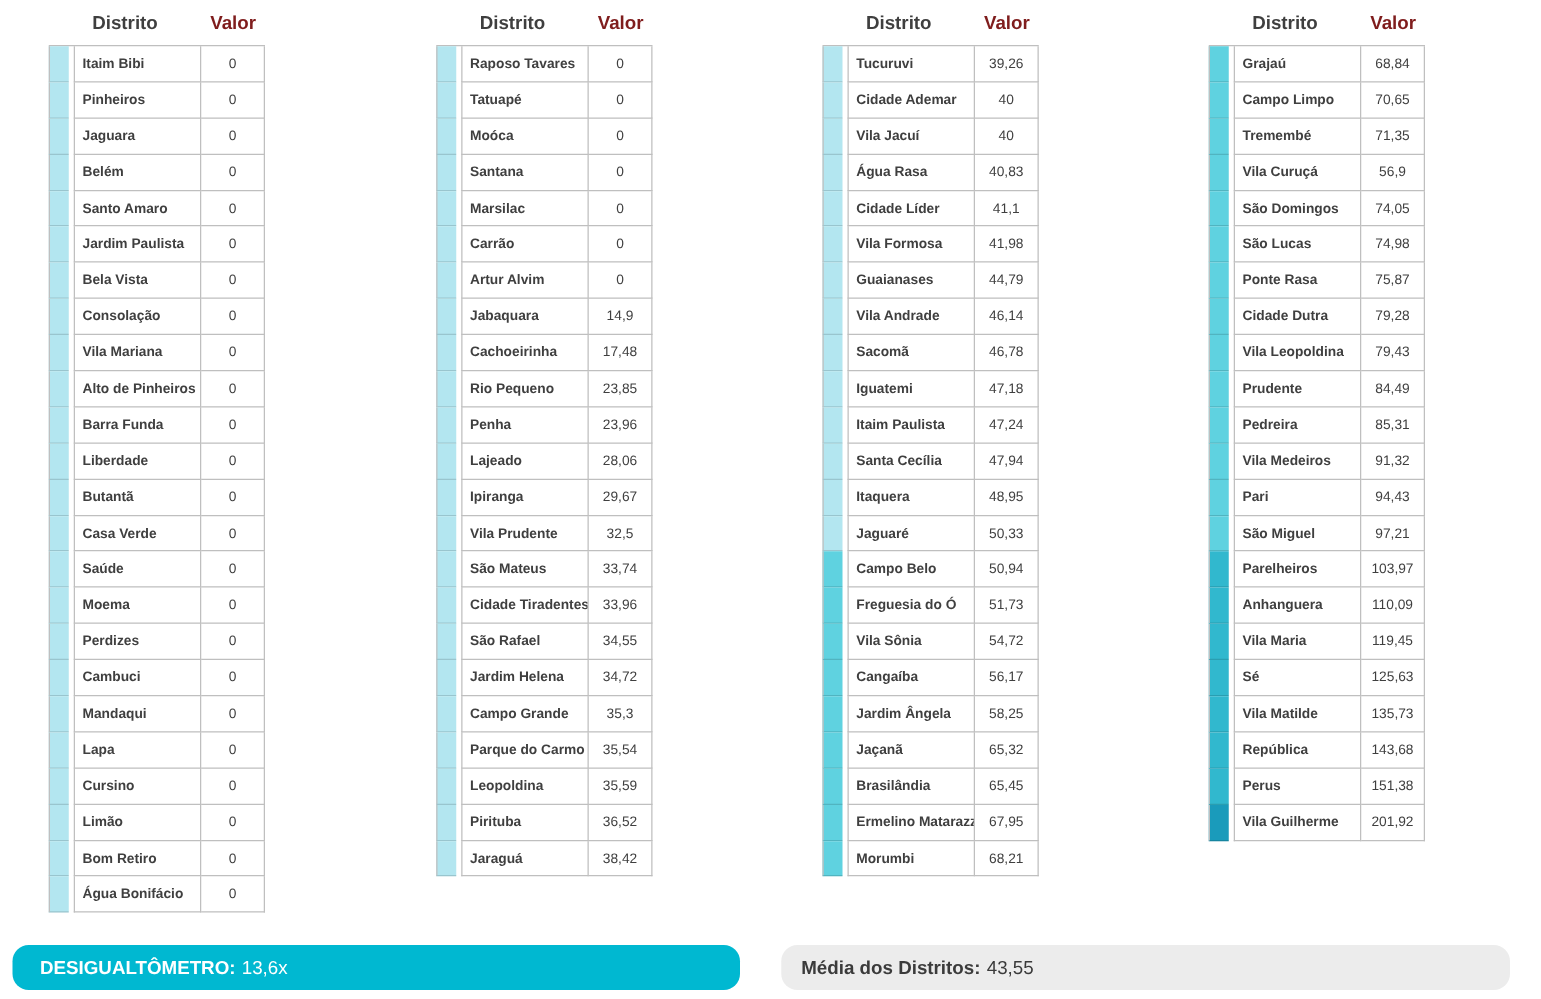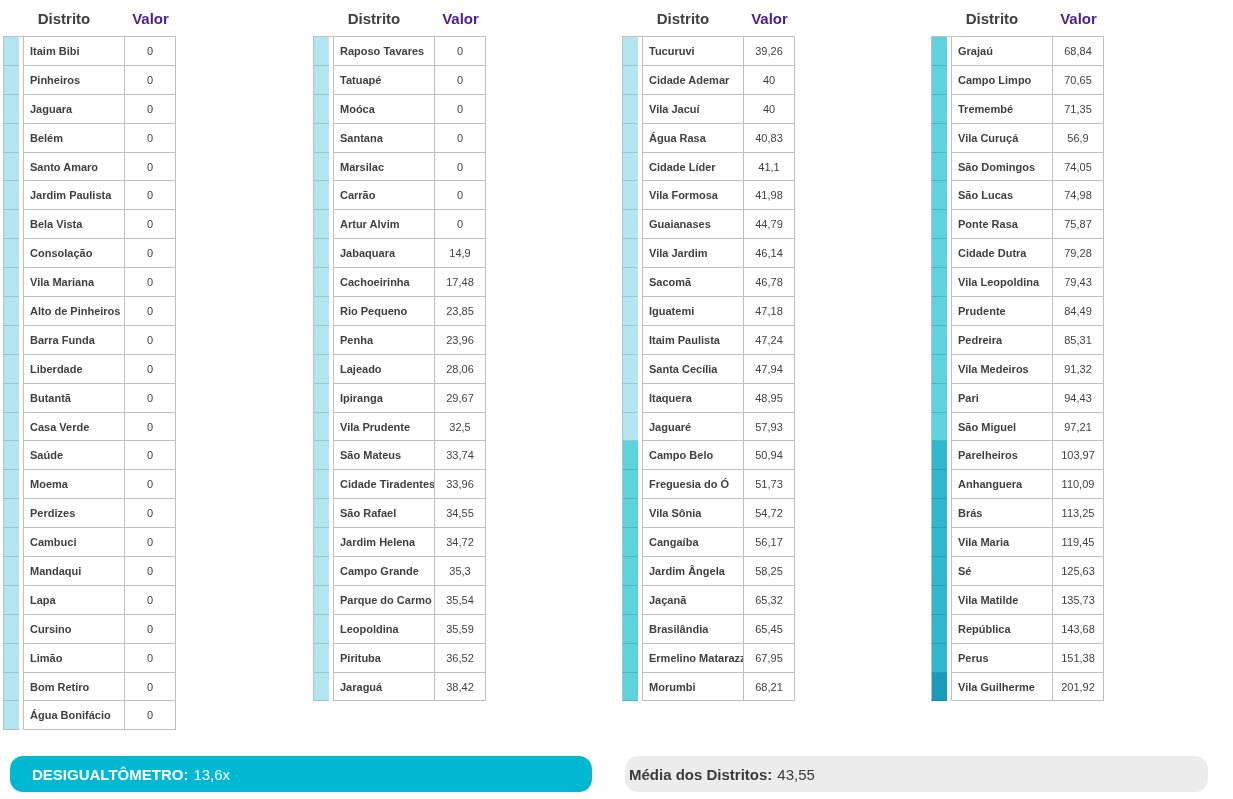--- a/index.html
+++ b/index.html
@@ -3,29 +3,29 @@
 <meta charset="utf-8">
 <style>
   html, body { margin: 0; padding: 0; }
   body {
     width: 1233px; height: 799px;
     background: #ffffff;
     font-family: "Liberation Sans", sans-serif;
     position: relative;
     overflow: hidden;
   }
-  .group { position: absolute; top: 0; width: 173px; }
+  .group { position: absolute; top: 0; width: 173px; margin-left: 36px; }
   .group-header { display: flex; height: 36px; align-items: center; }
   .gh-district {
     width: 122px; text-align: center;
     font-weight: bold; font-size: 15px; color: #3f3f3f;
   }
   .gh-value {
     width: 51px; text-align: center;
-    font-weight: bold; font-size: 15px; color: #4c1d95;
+    font-weight: bold; font-size: 15px; color: #7f1d1d;
   }
   .rows { border-top: 1px solid #bfbfbf; }
   .row { display: flex; height: 28.9px; }
   .swatch {
     width: 16px; box-sizing: border-box;
     border-left: 1px solid #bfbfbf;
     border-bottom: 1px solid rgba(0,0,0,0.14);
   }
   .gap { width: 4px; }
   .cell-name {
@@ -45,21 +45,21 @@
     display: flex; align-items: center; justify-content: center;
     font-size: 11px; color: #3f3f3f;
   }
   .badge {
     position: absolute; top: 756px; height: 36px;
     border-radius: 13px;
     display: flex; align-items: center;
     font-size: 15px;
   }
   .badge-accent { left: 10px; width: 582px; color: #ffffff; padding-left: 22px; box-sizing: border-box; }
-  .badge-neutral { left: 625px; width: 583px; color: #3b3b3b; padding-left: 4px; box-sizing: border-box; }
+  .badge-neutral { left: 625px; width: 583px; color: #3b3b3b; padding-left: 16px; box-sizing: border-box; }
   .b-label { font-weight: bold; }
   .b-value { font-weight: normal; margin-left: 5px; }
 </style>
 </head>
 <body>
 
 <div id="tables">
     <div class="group" style="left: 3px;">
       <div class="group-header">
         <div class="gh-district">Distrito</div>
@@ -402,21 +402,21 @@
         </div>
         <div class="row">
           <div class="swatch" style="background: rgb(179, 230, 240);"></div>
           <div class="gap"></div>
           <div class="cell-name">Guaianases</div>
           <div class="cell-value">44,79</div>
         </div>
         <div class="row">
           <div class="swatch" style="background: rgb(179, 230, 240);"></div>
           <div class="gap"></div>
-          <div class="cell-name">Vila Jardim</div>
+          <div class="cell-name">Vila Andrade</div>
           <div class="cell-value">46,14</div>
         </div>
         <div class="row">
           <div class="swatch" style="background: rgb(179, 230, 240);"></div>
           <div class="gap"></div>
           <div class="cell-name">Sacomã</div>
           <div class="cell-value">46,78</div>
         </div>
         <div class="row">
           <div class="swatch" style="background: rgb(179, 230, 240);"></div>
@@ -439,21 +439,21 @@
         <div class="row">
           <div class="swatch" style="background: rgb(179, 230, 240);"></div>
           <div class="gap"></div>
           <div class="cell-name">Itaquera</div>
           <div class="cell-value">48,95</div>
         </div>
         <div class="row">
           <div class="swatch" style="background: rgb(179, 230, 240);"></div>
           <div class="gap"></div>
           <div class="cell-name">Jaguaré</div>
-          <div class="cell-value">57,93</div>
+          <div class="cell-value">50,33</div>
         </div>
         <div class="row">
           <div class="swatch" style="background: rgb(95, 210, 224);"></div>
           <div class="gap"></div>
           <div class="cell-name">Campo Belo</div>
           <div class="cell-value">50,94</div>
         </div>
         <div class="row">
           <div class="swatch" style="background: rgb(95, 210, 224);"></div>
           <div class="gap"></div>
@@ -598,26 +598,20 @@
           <div class="swatch" style="background: rgb(49, 184, 206);"></div>
           <div class="gap"></div>
           <div class="cell-name">Parelheiros</div>
           <div class="cell-value">103,97</div>
         </div>
         <div class="row">
           <div class="swatch" style="background: rgb(49, 184, 206);"></div>
           <div class="gap"></div>
           <div class="cell-name">Anhanguera</div>
           <div class="cell-value">110,09</div>
-        </div>
-        <div class="row">
-          <div class="swatch" style="background: rgb(49, 184, 206);"></div>
-          <div class="gap"></div>
-          <div class="cell-name">Brás</div>
-          <div class="cell-value">113,25</div>
         </div>
         <div class="row">
           <div class="swatch" style="background: rgb(49, 184, 206);"></div>
           <div class="gap"></div>
           <div class="cell-name">Vila Maria</div>
           <div class="cell-value">119,45</div>
         </div>
         <div class="row">
           <div class="swatch" style="background: rgb(49, 184, 206);"></div>
           <div class="gap"></div>

